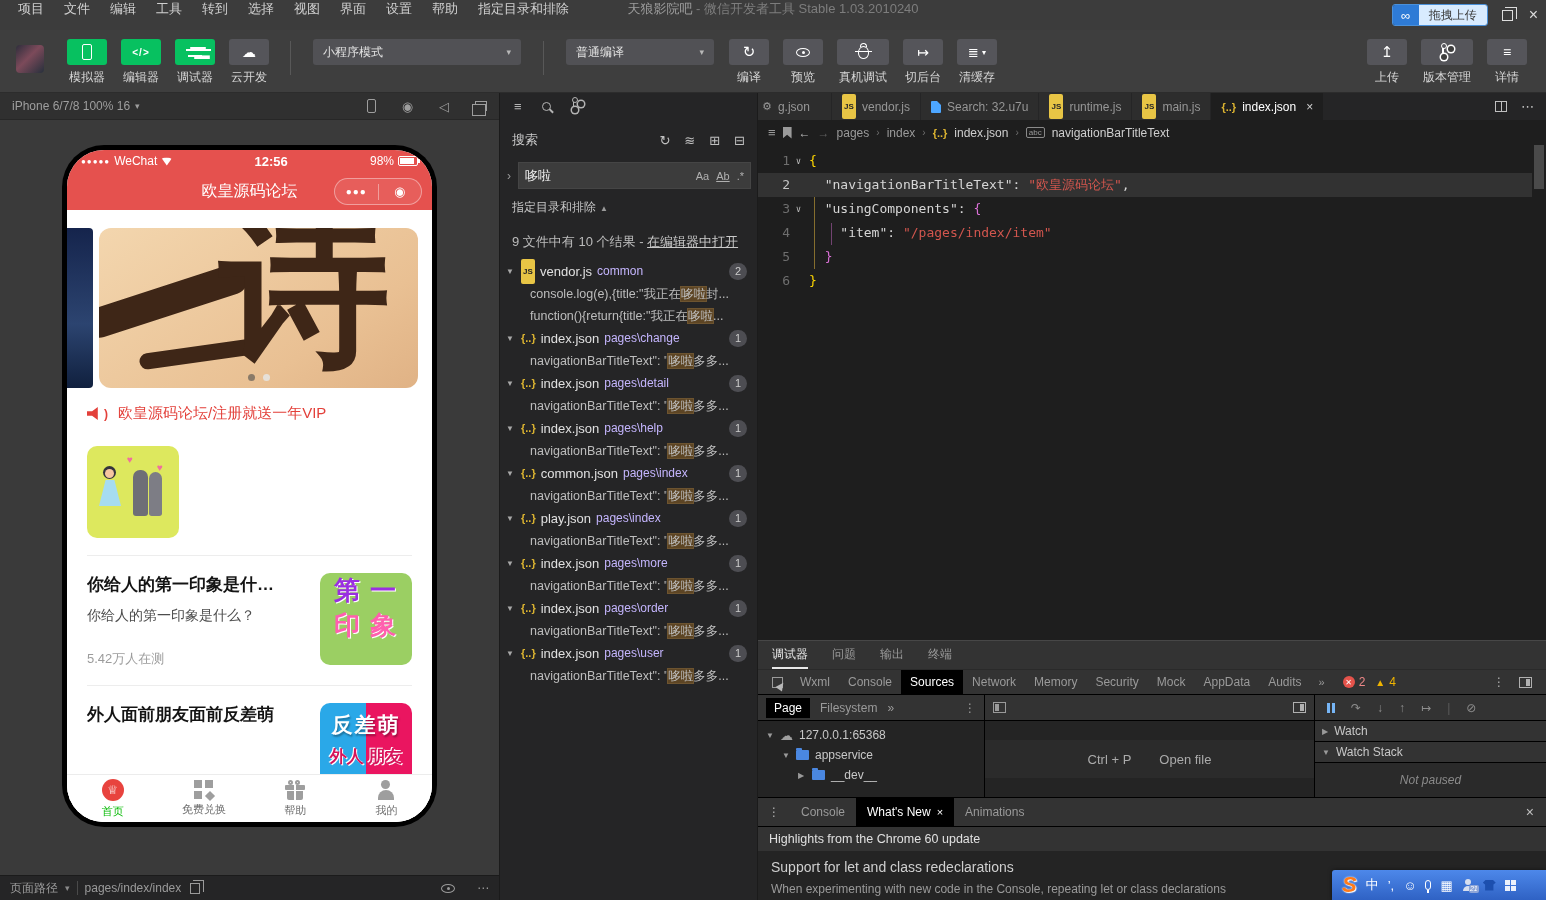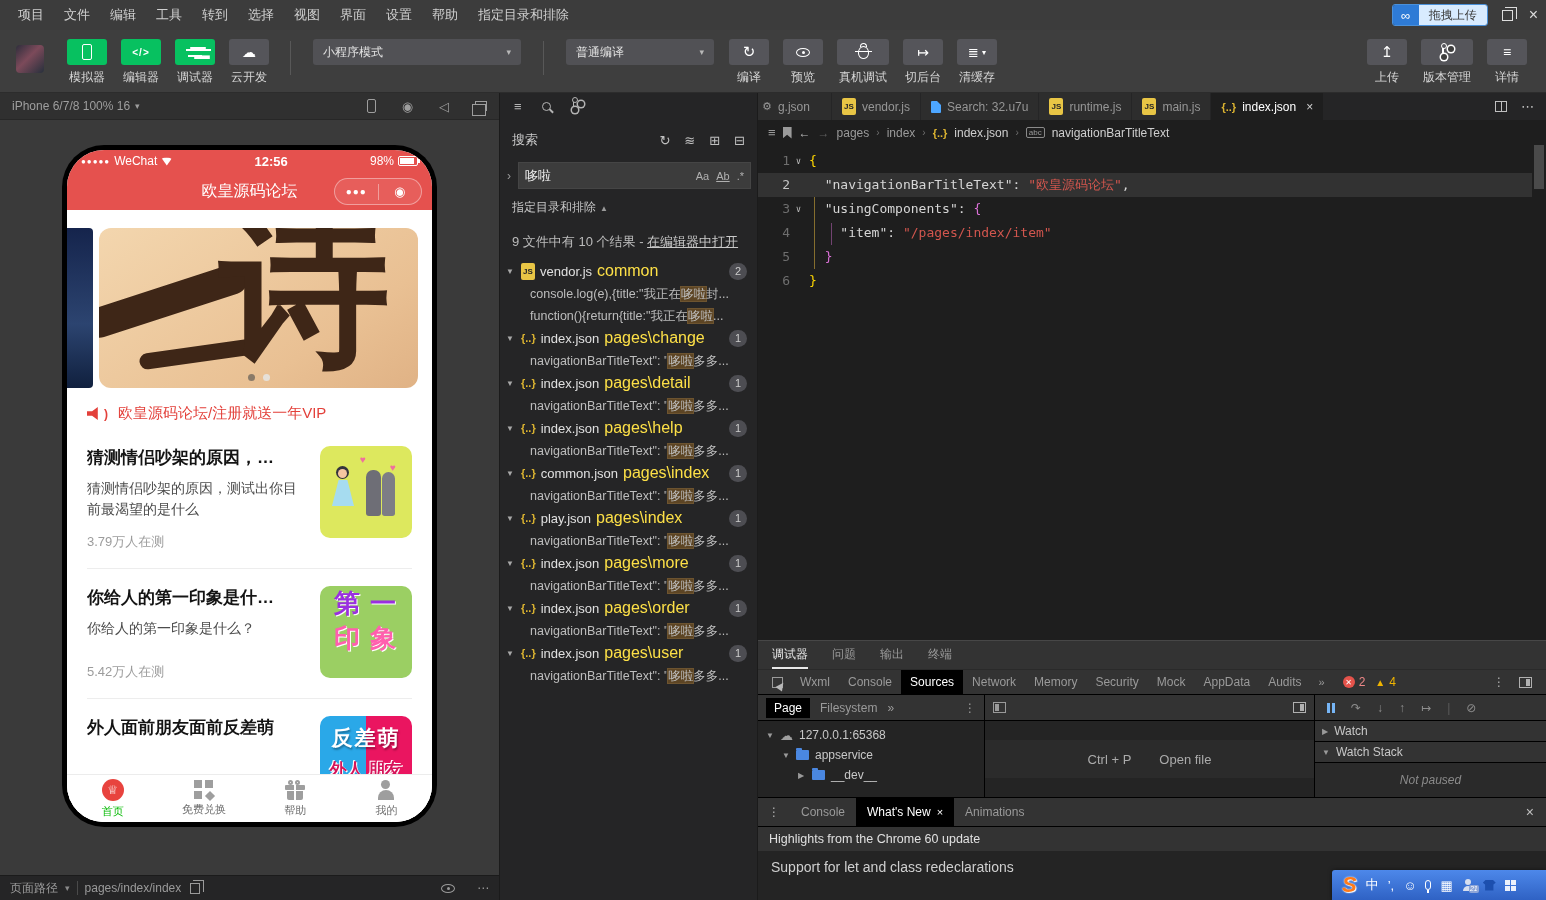--- a/index.html
+++ b/index.html
@@ -1,20 +1,20 @@
 <!DOCTYPE html>
 <html><head>
 <meta charset="utf-8">
 <style>
   *{margin:0;padding:0;box-sizing:border-box;-webkit-font-smoothing:antialiased}
   html,body{width:1546px;height:900px;overflow:hidden;background:#1e1e1e;
     font-family:"Liberation Sans","DejaVu Sans",sans-serif;font-size:13px;color:#ccc}
 
   
-  .titlebar{height:30px;background:#3c3c3c;display:flex;align-items:center;padding:0 8px;position:relative}
+  .titlebar{height:30px;background:#3c3c3c;display:flex;padding:0 8px;position:relative}
   .menu-items{display:flex;gap:0}
   .menu-items span{padding:0 10px;font-size:13px;color:#d0d0d0;cursor:default}
   .win-title{position:absolute;left:0;right:0;text-align:center;pointer-events:none;font-size:13px}
   .win-title .t1{color:#9d9d9d}.win-title .t2{color:#7d7d7d}
   .title-right{margin-left:auto;display:flex;align-items:center;gap:14px;z-index:2}
   .drag-upload{display:flex;height:22px;border:1px solid #4a90d9;border-radius:3px;overflow:hidden}
   .drag-upload .logo{width:26px;background:#2e7bd6;color:#fff;display:flex;align-items:center;justify-content:center;font-size:13px}
   .drag-upload .lbl{background:#d8ebff;color:#3a3a3a;font-size:12px;display:flex;align-items:center;padding:0 10px}
   .icon-restore{width:11px;height:11px;border:1px solid #ddd;position:relative;margin-right:2px}
   .icon-restore:before{content:"";position:absolute;left:2px;top:-4px;width:11px;height:11px;border:1px solid #ddd;border-left:none;border-bottom:none}
@@ -150,23 +150,23 @@
   .sp-input{flex:1;background:#3c3c3c;border:1px solid #454545;height:27px;display:flex;align-items:center;padding:0 6px;color:#eee}
   .sp-input .q{flex:1}
   .sp-tog{color:#b0b0b0;font-size:11px;margin-left:7px}
   .sp-tog.u{text-decoration:underline}
   .sp-dirs{margin:10px 12px 16px 12px;color:#c8c8c8;font-size:12px}
   .sp-dirs .tri{font-size:8px;margin-left:4px;color:#9a9a9a}
   .sp-sum{margin:10px 12px 8px 12px;color:#bbb;line-height:1.5}
   .sp-sum .lnk{text-decoration:underline;color:#c9c9c9}
   .grp-head{display:flex;align-items:center;height:23px;padding:0 10px 0 6px;gap:5px;position:relative;color:#e0e0e0}
   .grp-head .arr{color:#a8a8a8;font-size:8px;width:10px}
-  .grp-head .path{color:#fde047;font-size:16px;overflow:hidden;white-space:nowrap;flex:1}
+  .grp-head .path{color:#c4b5fd;font-size:12px;overflow:hidden;white-space:nowrap;flex:1}
   .badge{background:#4d4d52;border-radius:9px;min-width:18px;height:17px;font-size:11px;color:#ccc;display:flex;align-items:center;justify-content:center;padding:0 5px}
-  .js-ico{width:14px;height:17px;background:#e8c545;color:#252526;font-size:8px;font-weight:bold;display:inline-flex;align-items:center;justify-content:center;border-radius:2px;flex-shrink:0}
+  .js-ico{width:14px;height:25px;background:#e8c545;color:#252526;font-size:8px;font-weight:bold;display:inline-flex;align-items:center;justify-content:center;border-radius:2px;flex-shrink:0}
   .json-ico{color:#dcb431;font-size:11px;font-weight:bold;flex-shrink:0}
   .match{height:22px;line-height:22px;padding-left:30px;color:#bdbdbd;font-size:12.5px;white-space:nowrap;overflow:hidden}
   .hl{background:#5d4524;box-shadow:0 0 0 1px #6d5430}
 
   
   .ed-col{flex:1;min-width:0;display:flex;flex-direction:column;background:#1e1e1e}
   .tabs-row{height:27px;background:#252526;display:flex;align-items:stretch}
   .tab{display:flex;align-items:center;gap:6px;padding:0 10px;background:#2d2d2d;color:#969696;font-size:12px;border-right:1px solid #252526;white-space:nowrap}
   .tab.cut{width:74px;overflow:hidden;padding-left:4px}
   .tab.active{background:#1e1e1e;color:#fff}
@@ -276,20 +276,23 @@
       <span>编辑</span>
       <span>工具</span>
       <span>转到</span>
       <span>选择</span>
       <span>视图</span>
       <span>界面</span>
       <span>设置</span>
       <span>帮助</span>
       <span>指定目录和排除</span>
     </div>
+  <div class="win-title">
+    <span class="t1">天狼影院吧</span><span class="t2"> - 微信开发者工具 Stable 1.03.2010240</span>
+  </div>
   <div class="title-right">
     <div class="drag-upload">
       <span class="logo">∞</span>
       <span class="lbl">拖拽上传</span>
     </div>
     <span class="icon-restore"></span>
     <span class="win-close">×</span>
   </div>
 </div>
 
@@ -422,25 +425,20 @@
                   <span class="dot b"></span>
                 </div>
               </div>
             </div>
             <div class="notice">
               <span class="ic-spk"></span>
               <span class="ic-spk2">)</span>
               <span>欧皇源码论坛/注册就送一年VIP</span>
             </div>
             <div class="card first">
-              <div class="card-text">
-                <div class="card-title">猜测情侣吵架的原因，…</div>
-                <div class="card-desc">猜测情侣吵架的原因，测试出你目前最渴望的是什么</div>
-                <div class="card-meta">3.79万人在测</div>
-              </div>
               <div class="thumb thumb1">
                 <span class="t1-h1" style="left:40px;top:8px">♥</span>
                 <span class="t1-h1" style="left:70px;top:16px">♥</span>
                 <span class="t1-h1" style="left:56px;top:30px;font-size:8px">♥</span>
                 <i class="t1-c1"></i>
                   <i class="t1-c2"></i>
                 <i class="t1-head"></i>
                   <i class="t1-face"></i>
                   <i class="t1-dress"></i>
               </div>
@@ -835,20 +833,21 @@
         <span class="wn-tab active">
           <span>What's New</span>
           <span style="font-size:11px">×</span>
         </span>
         <span class="wn-tab">Animations</span>
         <span class="wn-x">×</span>
       </div>
       <div class="wn-high">Highlights from the Chrome 60 update</div>
       <div class="wn-body">
         <h3>Support for let and class redeclarations</h3>
+        <p>When experimenting with new code in the Console, repeating let or class declarations</p>
       </div>
 
       <div class="ime">
         <span class="s">S</span>
         <span class="g">中</span>
         <span class="g">’,</span>
         <span class="g">☺</span>
         <span class="ime-mic"></span>
         <span class="g">▦</span>
         <span class="ime-person">

